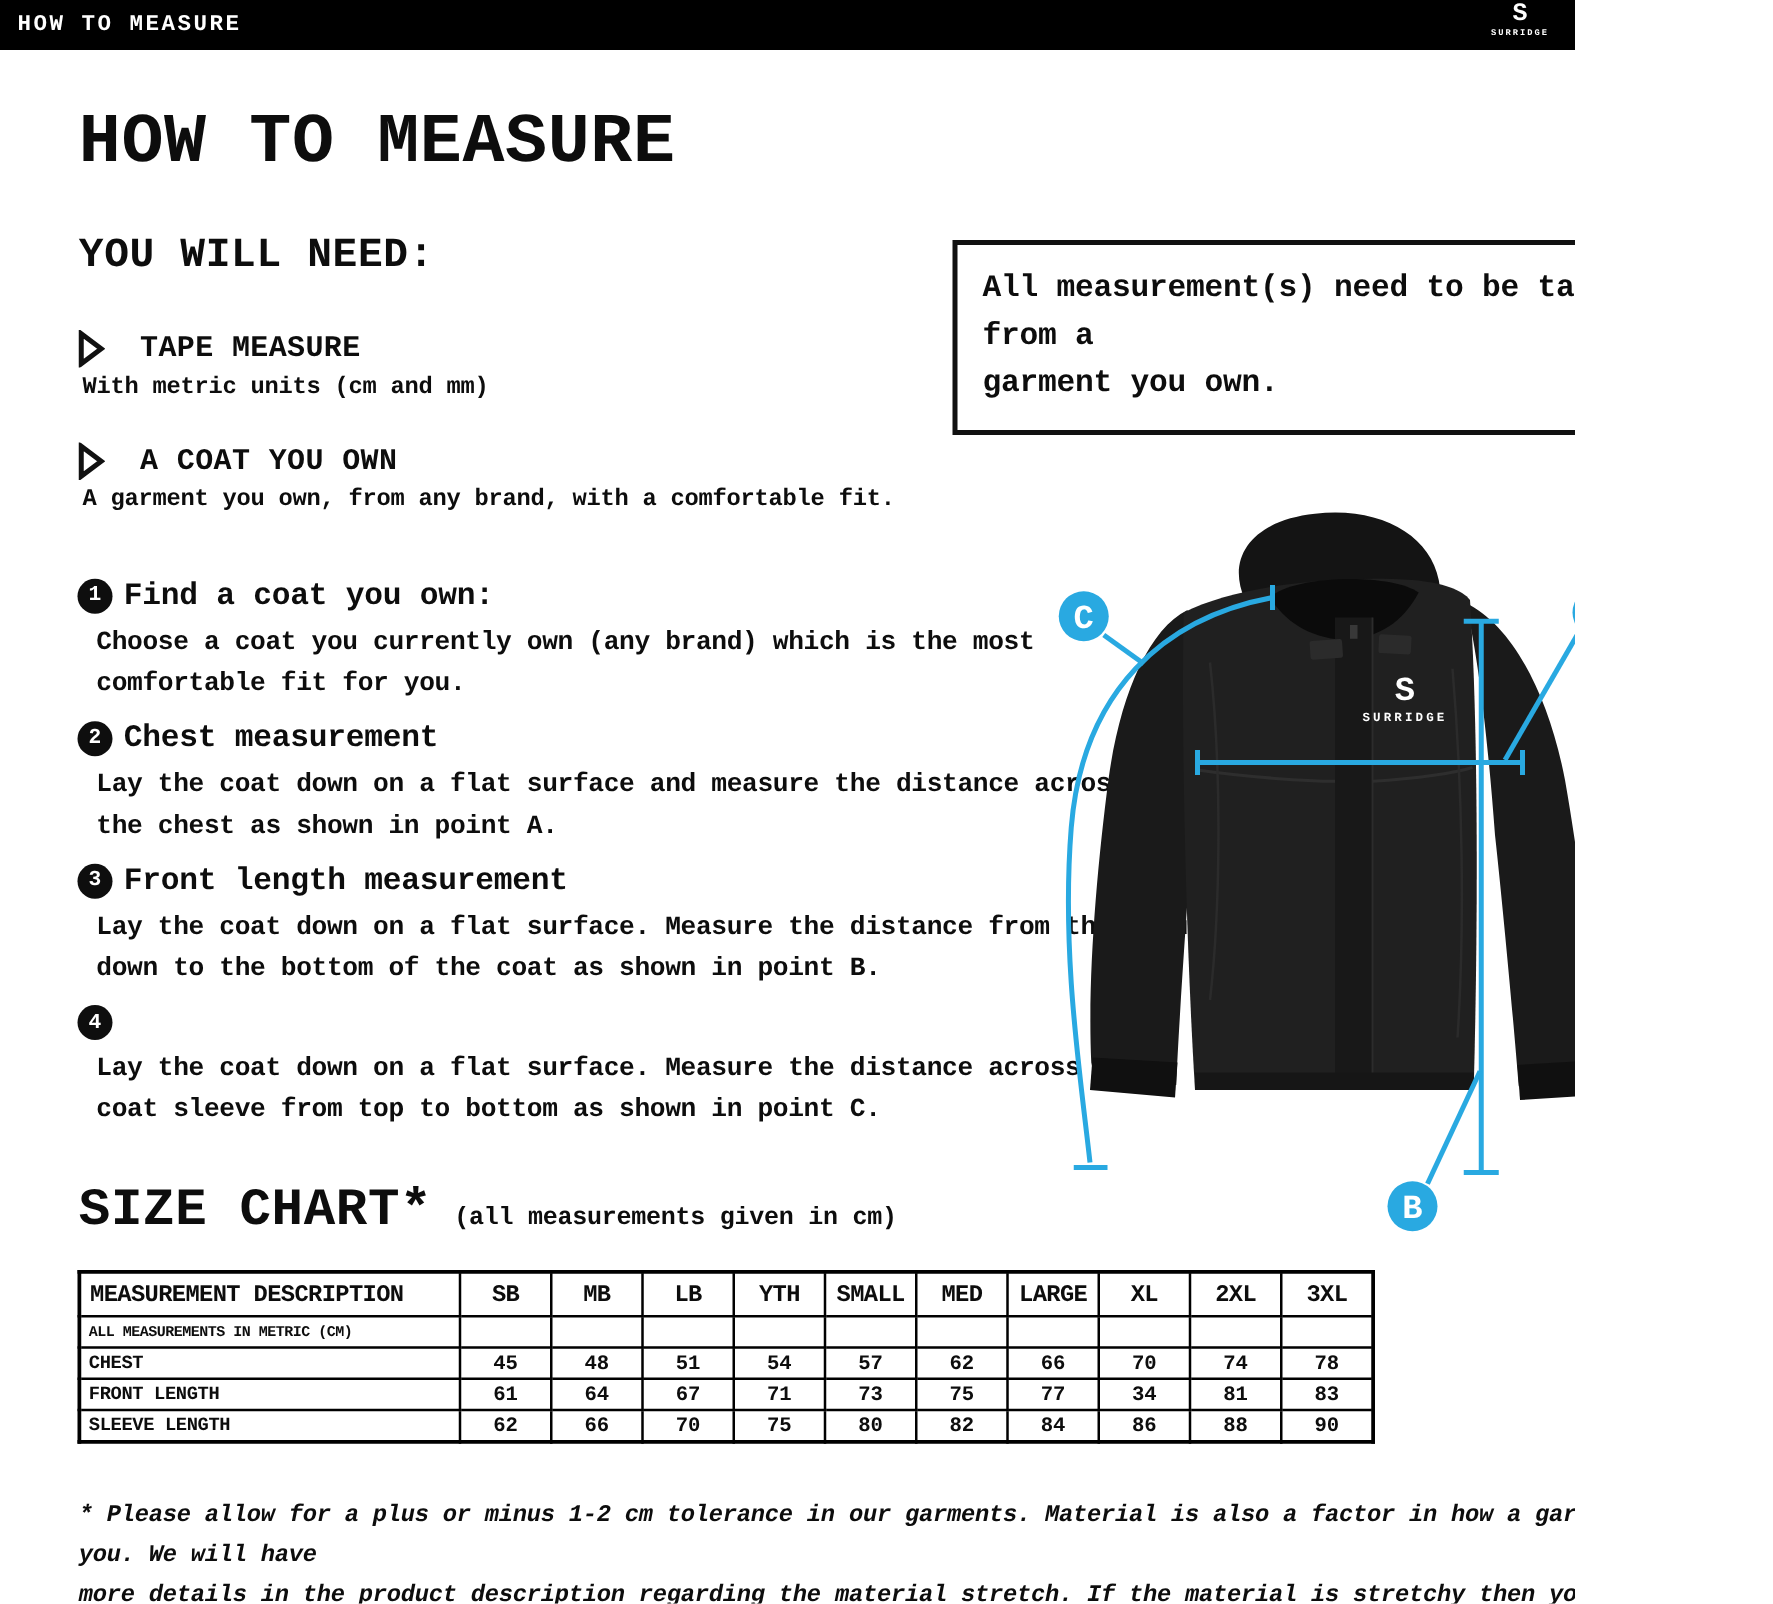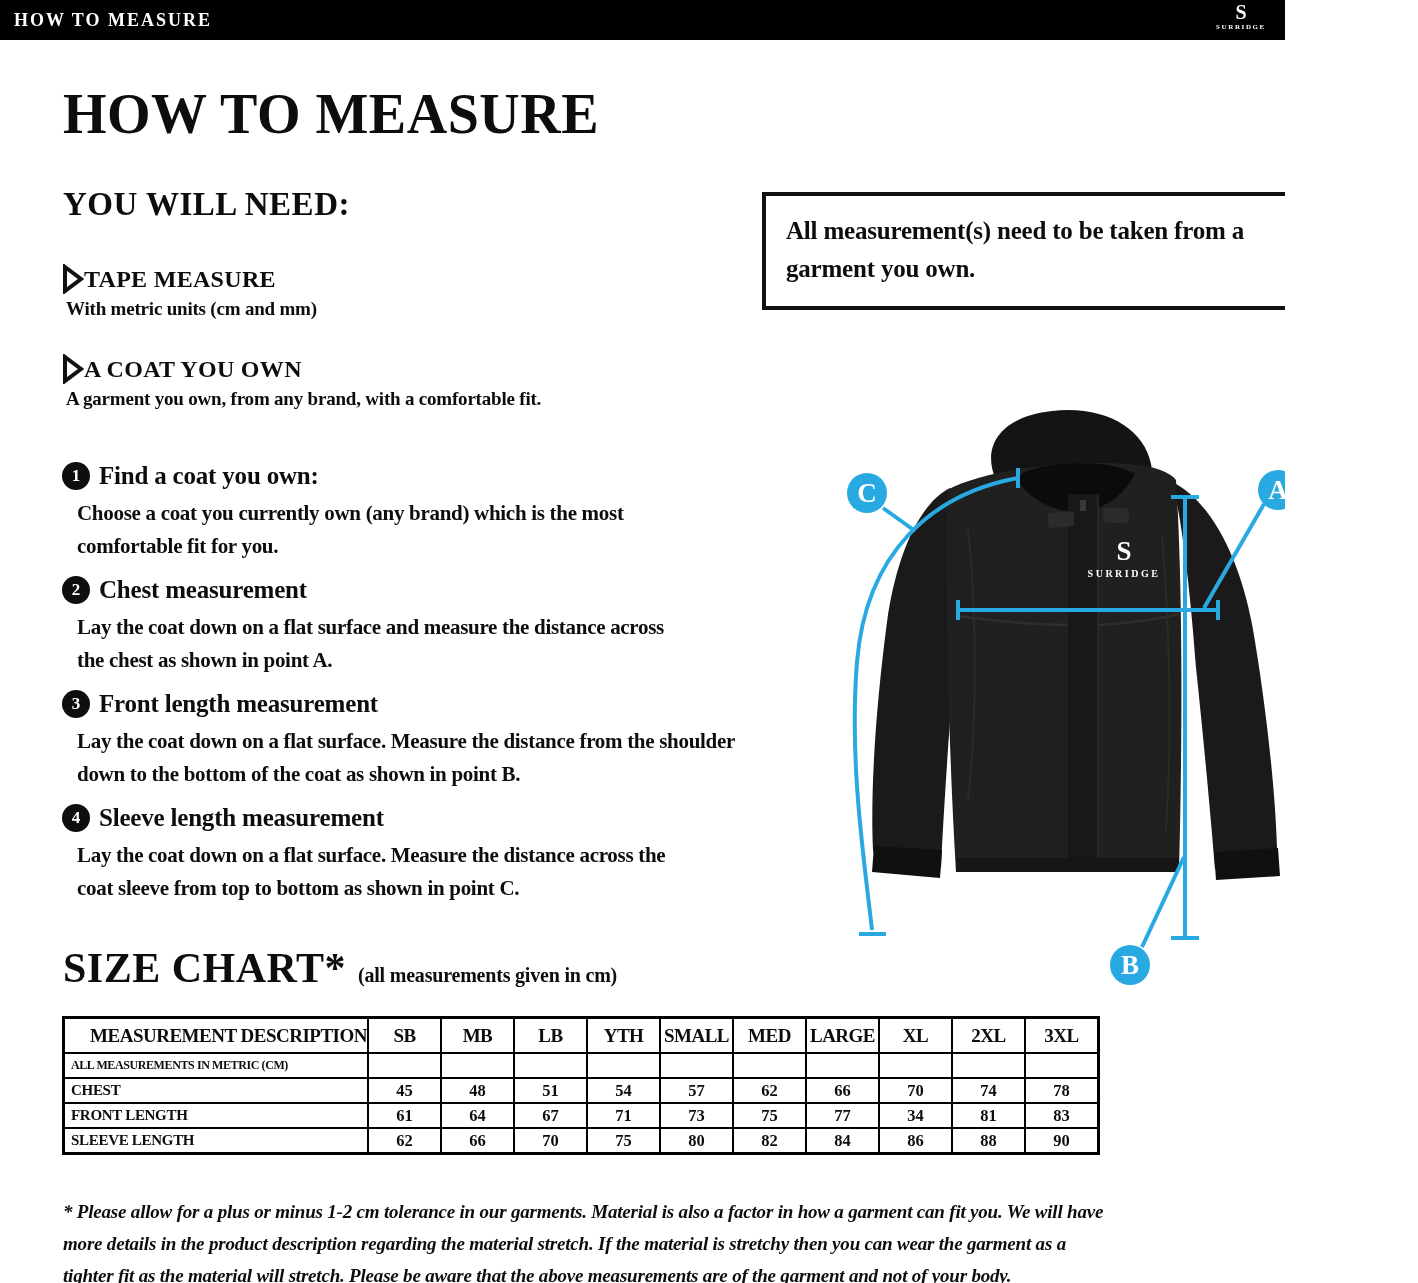--- a/index.html
+++ b/index.html
@@ -1,33 +1,33 @@
 <!DOCTYPE html>
 <html><head>
 <meta charset="utf-8">
 <style>
   html,body{margin:0;padding:0;background:#fff;}
   .page{position:relative;width:1260px;height:1283px;background:#fff;overflow:hidden;
-        font-family:Liberation Serif, serif;color:#0d0d0d;padding-left:25px;}
+        font-family:Liberation Mono, monospace;color:#0d0d0d;}
 
   
   .topbar{position:absolute;left:0;top:0;width:100%;height:40px;background:#000;}
   .topbar-title{position:absolute;left:14px;top:0;line-height:40px;color:#fff;
         font-size:18px;font-weight:900;letter-spacing:2px;}
   .brand{position:absolute;right:14px;top:1px;text-align:center;color:#fff;width:60px;}
   .brand-s{display:block;font-size:20px;font-weight:900;line-height:22px;letter-spacing:0;}
   .brand-word{display:block;font-size:7px;font-weight:800;letter-spacing:1.6px;margin-top:0px;}
 
   
   .h1{position:absolute;left:63px;top:82px;font-size:56px;font-weight:900;letter-spacing:.5px;}
   .h2{position:absolute;left:63px;top:186px;font-size:33px;font-weight:900;letter-spacing:.5px;}
 
   
   .need{position:absolute;left:62px;}
-  .need-row{display:flex;align-items:center;gap:0;}
+  .need-row{display:flex;align-items:center;gap:28px;}
   .need-title{font-size:24px;font-weight:800;letter-spacing:.3px;}
   .need-desc{margin:4px 0 0 4px;font-size:19px;font-weight:700;letter-spacing:-.2px;}
   .need1{top:264px;}
   .need2{top:354px;}
 
   
   .notice{position:absolute;left:750px;top:192px;width:573px;border:4px solid #111;
         padding:16px 18px 18px 20px;font-size:25px;font-weight:700;line-height:38px;
         white-space:pre-line;letter-spacing:-.2px;margin-left:12px;}
 
@@ -46,21 +46,21 @@
 
   
   .sc-head{position:absolute;left:63px;top:944px;}
   .sc-title{display:inline;font-size:42px;font-weight:900;letter-spacing:.5px;}
   .sc-sub{display:inline;font-size:20px;font-weight:800;margin-left:8px;letter-spacing:-.2px;}
 
   table.size{position:absolute;left:62px;top:1016px;border-collapse:collapse;border:3px solid #000;
         table-layout:fixed;}
   table.size th,table.size td{border:2px solid #000;padding:0;overflow:hidden;white-space:nowrap;}
   table.size th{height:33px;font-size:19px;font-weight:800;letter-spacing:-.5px;text-align:center;width:71px;}
-  table.size th.desc-col{width:295px;text-align:right;padding-left:7px;}
+  table.size th.desc-col{width:295px;text-align:left;padding-left:7px;}
   table.size td{height:23px;font-size:16.5px;font-weight:600;text-align:center;}
   table.size td.desc-col{text-align:left;padding-left:6px;font-size:15px;font-weight:800;letter-spacing:-.3px;}
   table.size td.metric{font-size:12px;letter-spacing:-.4px;}
 
   
   .footnote{position:absolute;left:63px;top:1196px;width:1365px;font-size:19px;font-weight:700;
         font-style:italic;line-height:32px;white-space:pre-line;letter-spacing:-.2px;}
 </style>
 </head>
 <body>
@@ -124,21 +124,20 @@
       <span class="badge">3</span>
       <span class="step-title">Front length measurement</span>
     </div>
     <div class="step-desc">Lay the coat down on a flat surface. Measure the distance from the shoulder
 down to the bottom of the coat as shown in point B.</div>
   </div>
 
   <div class="step step4">
     <div class="step-head">
       <span class="badge">4</span>
-      <span class="step-title">Sleeve length measurement</span>
     </div>
     <div class="step-desc">Lay the coat down on a flat surface. Measure the distance across the
 coat sleeve from top to bottom as shown in point C.</div>
   </div>
 
   <div class="diagram">
     <svg width="580" height="600" viewBox="0 0 580 600">
 
       <g>
         <path d="M176,80 C160,44 184,16 232,11 C284,5 324,28 331,64 C333,73 330,79 325,83 C288,60 214,62 176,80 Z" fill="#141414"></path>

